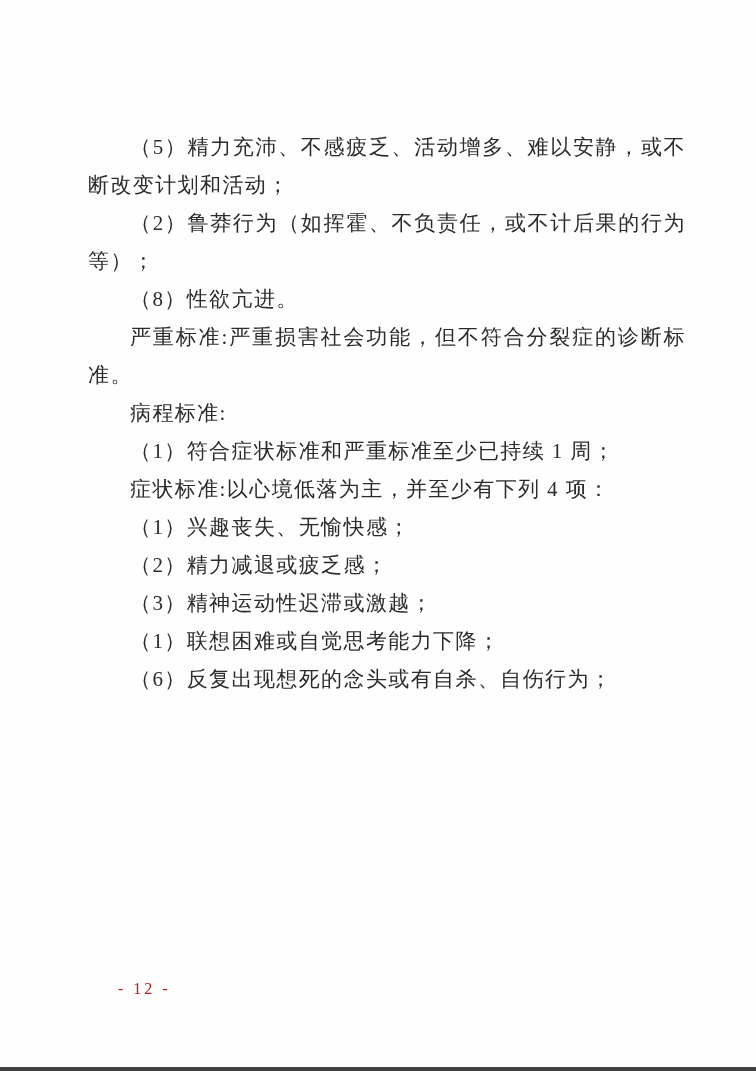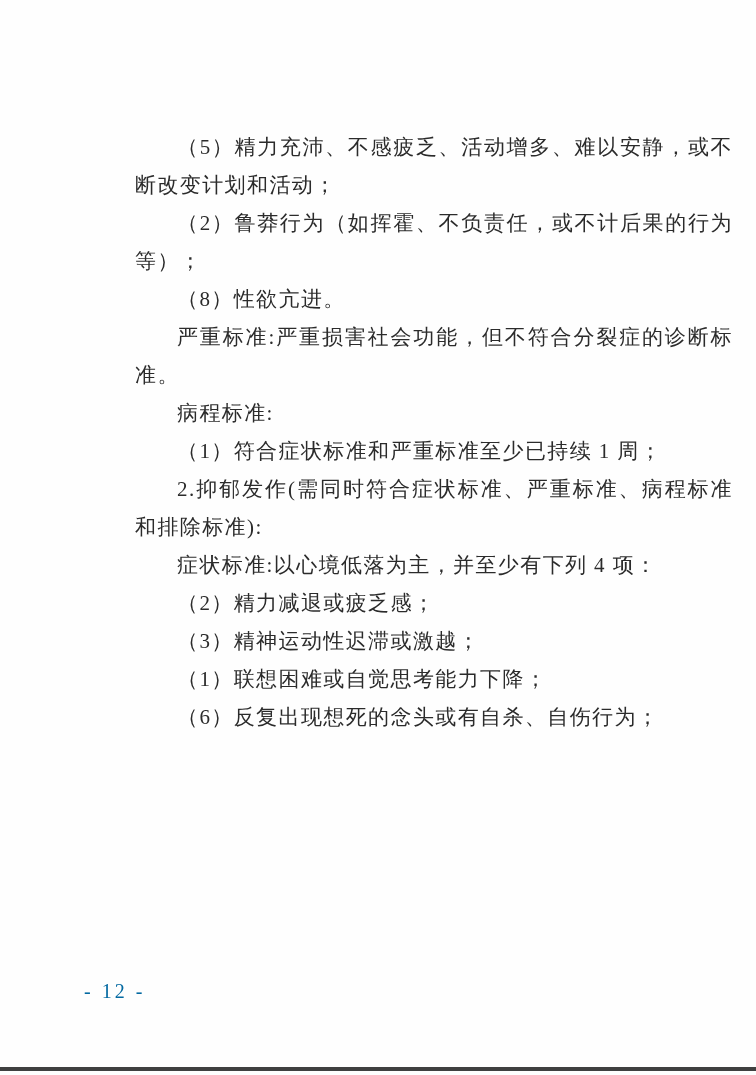--- a/index.html
+++ b/index.html
@@ -11,38 +11,37 @@
     background: #fefefe;
     overflow: hidden;
     font-family: "Liberation Serif", "DejaVu Serif", serif;
   }
   .content {
     position: absolute;
     left: 88px;
     top: 128px;
     width: 598px;
     color: #2b2b2b;
-    margin-left: 47px;
   }
   .content p {
     font-size: 21px;
     line-height: 38px;
     letter-spacing: 1.4px;
     text-indent: 2em;
     text-align: justify;
     text-justify: inter-character;
     word-break: break-all;
   }
   .page-number {
     position: absolute;
-    left: 84px;
+    left: 118px;
     top: 980px;
-    font-size: 20px;
+    font-size: 16px;
     letter-spacing: 3px;
-    color: #0369a1;
+    color: #b91c1c;
     white-space: pre;
   }
   .scan-edge-bar {
     position: absolute;
     left: 0;
     top: 1067px;
     width: 756px;
     height: 4px;
     background: #3f4040;
   }
@@ -51,22 +50,22 @@
 <body>
 
 <div class="page">
   <div class="content">
     <p>（5）精力充沛、不感疲乏、活动增多、难以安静，或不断改变计划和活动；</p>
     <p>（2）鲁莽行为（如挥霍、不负责任，或不计后果的行为等）；</p>
     <p>（8）性欲亢进。</p>
     <p>严重标准:严重损害社会功能，但不符合分裂症的诊断标准。</p>
     <p>病程标准:</p>
     <p>（1）符合症状标准和严重标准至少已持续 1 周；</p>
-    <p>2.抑郁发作(需同时符合症状标准、严重标准、病程标准和排除标准):</p>
     <p>症状标准:以心境低落为主，并至少有下列 4 项：</p>
+    <p>（1）兴趣丧失、无愉快感；</p>
     <p>（2）精力减退或疲乏感；</p>
     <p>（3）精神运动性迟滞或激越；</p>
     <p>（1）联想困难或自觉思考能力下降；</p>
     <p>（6）反复出现想死的念头或有自杀、自伤行为；</p>
   </div>
 
   <div class="page-number">- 12 -</div>
 
   <div class="scan-edge-bar"></div>
 </div>

